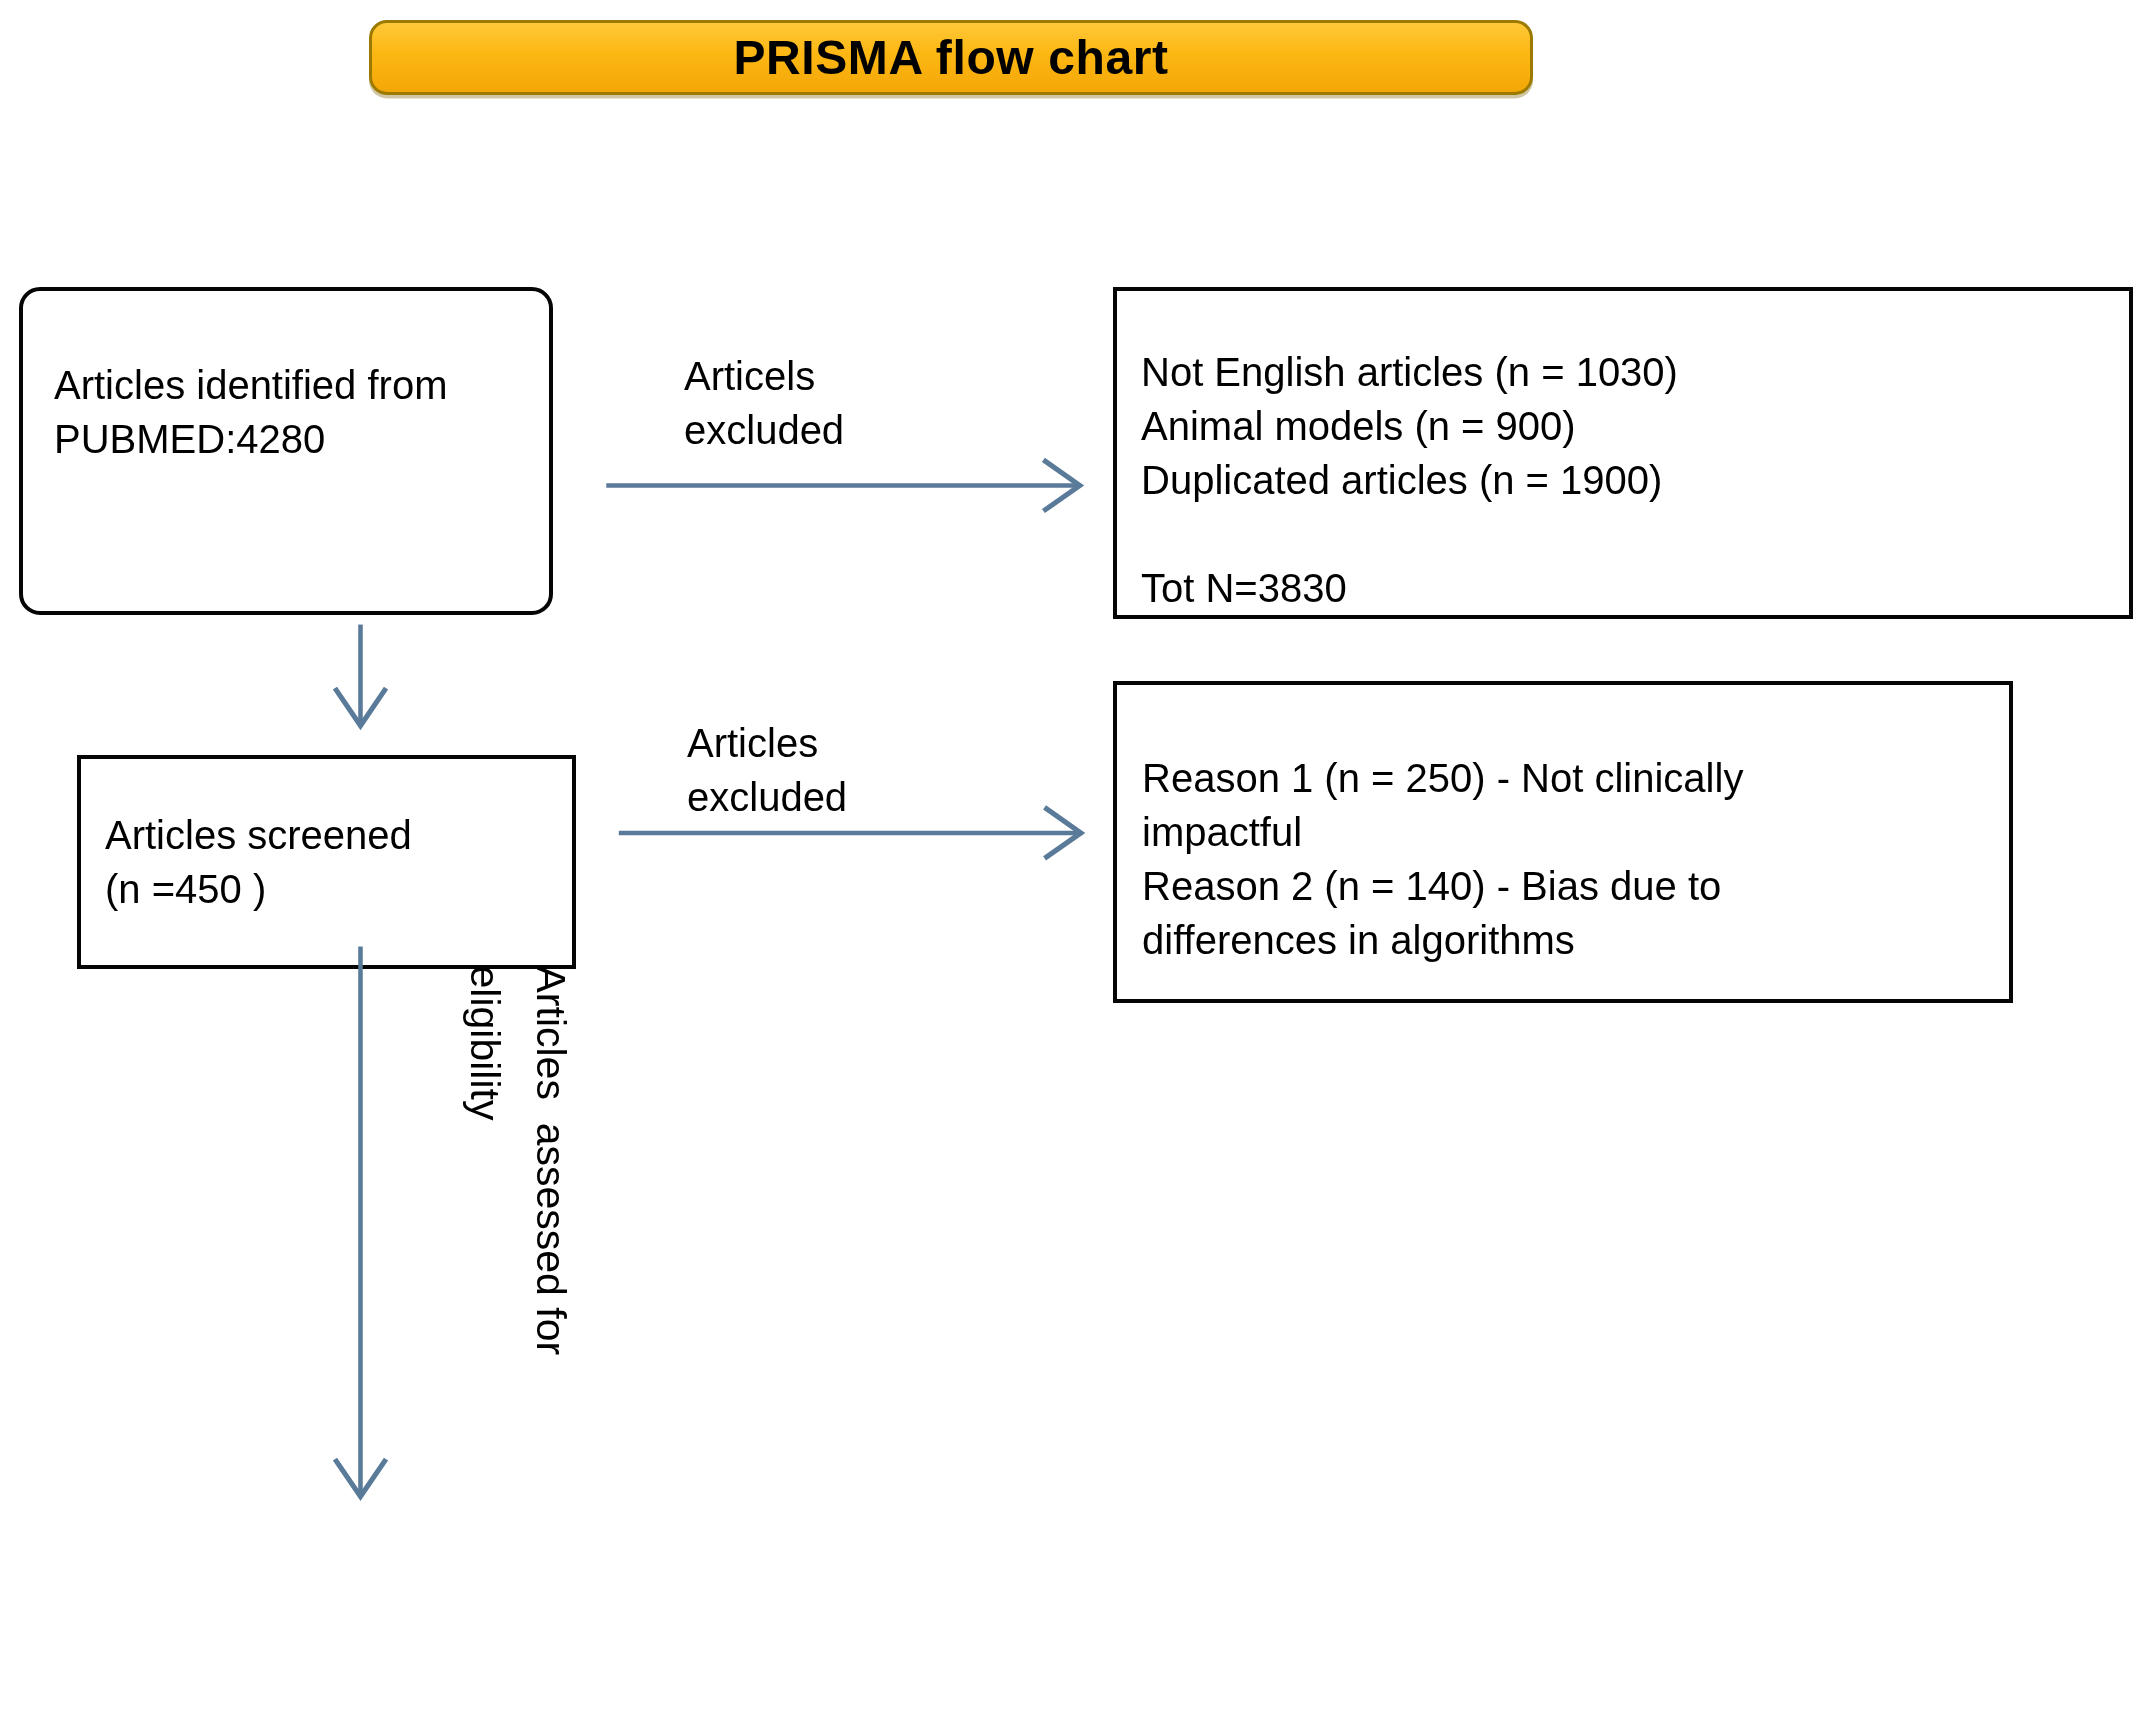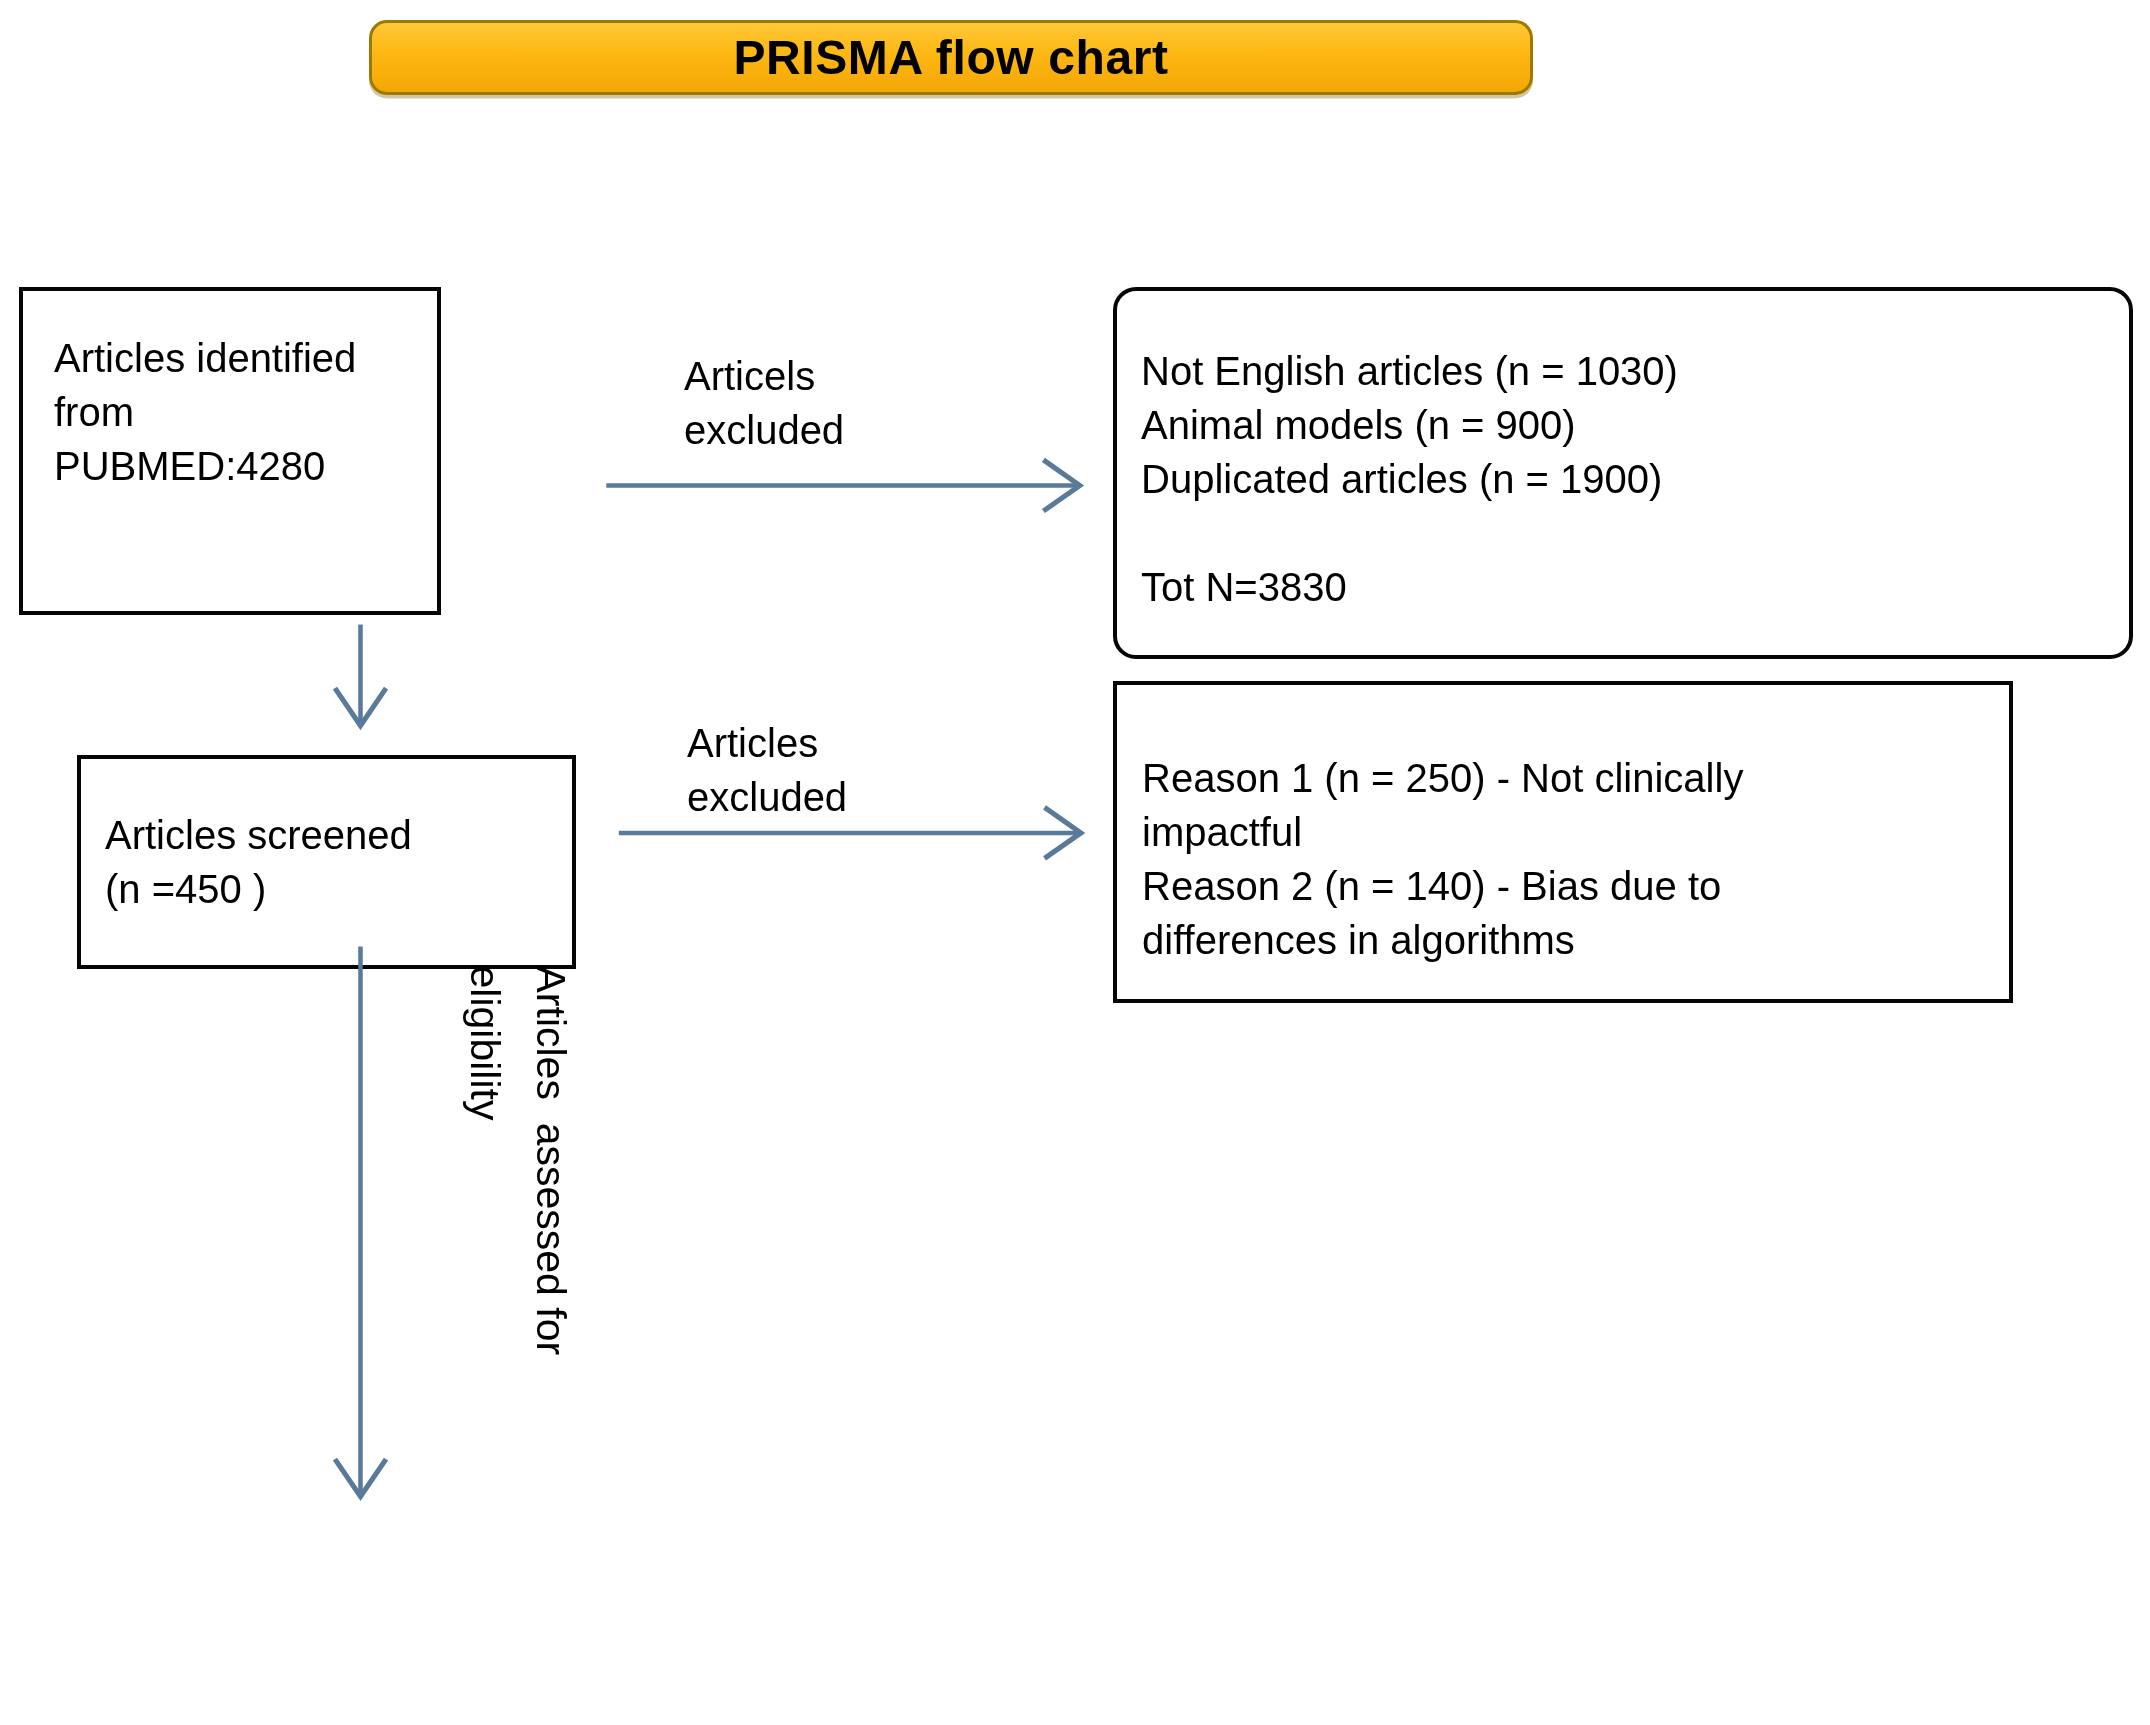--- a/index.html
+++ b/index.html
@@ -23,22 +23,22 @@
     display:flex;align-items:center;justify-content:center;
     font-size:48px;font-weight:bold;letter-spacing:0.6px;
     box-shadow:0 3.4px 0 rgba(122,91,0,.35);
   }
 
   .fbox{
     position:absolute;border:4.5px solid var(--box_border);background:#ffffff;
     font-size:40px;line-height:1.35;
     display:flex;flex-direction:column;box-sizing:border-box;
   }
-  #box1{left:19px;top:287px;width:422px;height:328px;justify-content:center;padding:0 11.4px 79px 31px;}
-  #rbox1{left:1113px;top:287px;width:1020px;height:372px;justify-content:center;padding:12.5px 17px 0 24px;border-radius:23px;}
+  #box1{left:19px;top:287px;width:534px;height:328px;justify-content:center;padding:0 11.4px 79px 31px;border-radius:21px;}
+  #rbox1{left:1113px;top:287px;width:1020px;height:332px;justify-content:flex-end;padding:12.5px 17px 0 24px;}
   #box2{left:77px;top:755px;width:499px;height:214px;justify-content:center;padding:0 11.4px 0 24px;}
   #rbox2{left:1113px;top:681px;width:900px;height:322px;justify-content:center;padding:34px 17px 0 25px;}
   #bbox{left:187px;top:1513px;width:823px;height:193px;justify-content:center;padding:0 11.4px 0 24px;}
 
   .arrow-label{
     position:absolute;font-size:40px;line-height:1.35;white-space:pre;
   }
   #label1{left:684px;top:349px;}
   #label2{left:667px;top:716px;margin-left:20px;}
   #rotlabel{

